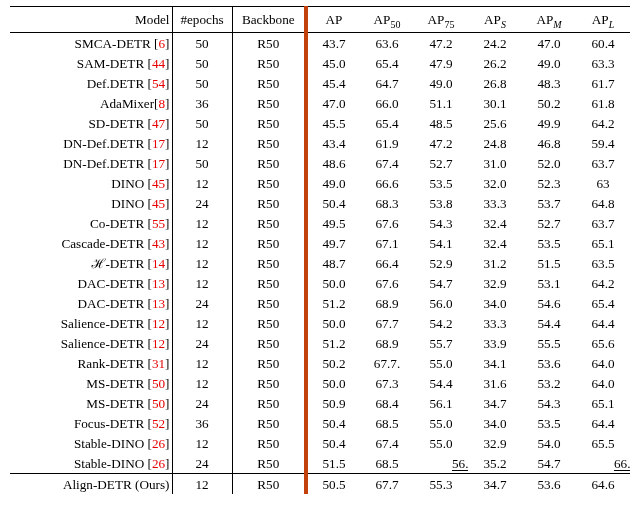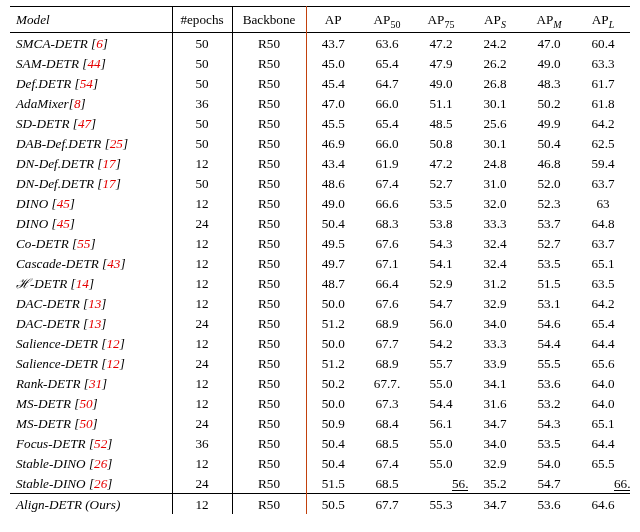--- a/index.html
+++ b/index.html
@@ -31,26 +31,25 @@
     text-align: center;
     line-height: 1.44;
     white-space: nowrap;
     overflow: hidden;
   }
   th {
     padding-top: 3px;
     padding-bottom: 3px;
   }
   th.model-h, td.model-c {
-    text-align: left;
+    text-align: right;
     padding-left: 6px;
-    font-style: italic;
   }
   th.epochs-h, td.epochs-c   { border-left: 1px solid #000; border-right: 1px solid #000; margin-left: 41px; }
-  th.backbone-h, td.backbone-c { border-right: 1px solid #c2410c; }
+  th.backbone-h, td.backbone-c { border-right: 4px solid #c2410c; }
 
   .toprule    { border-top: 1px solid #000; }
   .headrule   { border-bottom: 1px solid #000; }
   .seprule td { border-top: 1px solid #000; }
 
   a.cite { color: #e60000; text-decoration: none; }
 
   .bold { font-weight: normal; }
   .uline { text-decoration: underline; text-underline-offset: 2px; margin-left: 36px; }
 
@@ -135,31 +134,20 @@
           <td class="epochs-c">50</td>
           <td class="backbone-c">R50</td>
           <td><span>45.5</span></td>
           <td><span>65.4</span></td>
           <td><span>48.5</span></td>
           <td><span>25.6</span></td>
           <td><span>49.9</span></td>
           <td><span>64.2</span></td>
         </tr>
         <tr>
-          <td class="model-c">DAB-Def.DETR [<a class="cite" href="#">25</a>]</td>
-          <td class="epochs-c">50</td>
-          <td class="backbone-c">R50</td>
-          <td><span>46.9</span></td>
-          <td><span>66.0</span></td>
-          <td><span>50.8</span></td>
-          <td><span>30.1</span></td>
-          <td><span>50.4</span></td>
-          <td><span>62.5</span></td>
-        </tr>
-        <tr>
           <td class="model-c">DN-Def.DETR [<a class="cite" href="#">17</a>]</td>
           <td class="epochs-c">12</td>
           <td class="backbone-c">R50</td>
           <td><span>43.4</span></td>
           <td><span>61.9</span></td>
           <td><span>47.2</span></td>
           <td><span>24.8</span></td>
           <td><span>46.8</span></td>
           <td><span>59.4</span></td>
         </tr>

